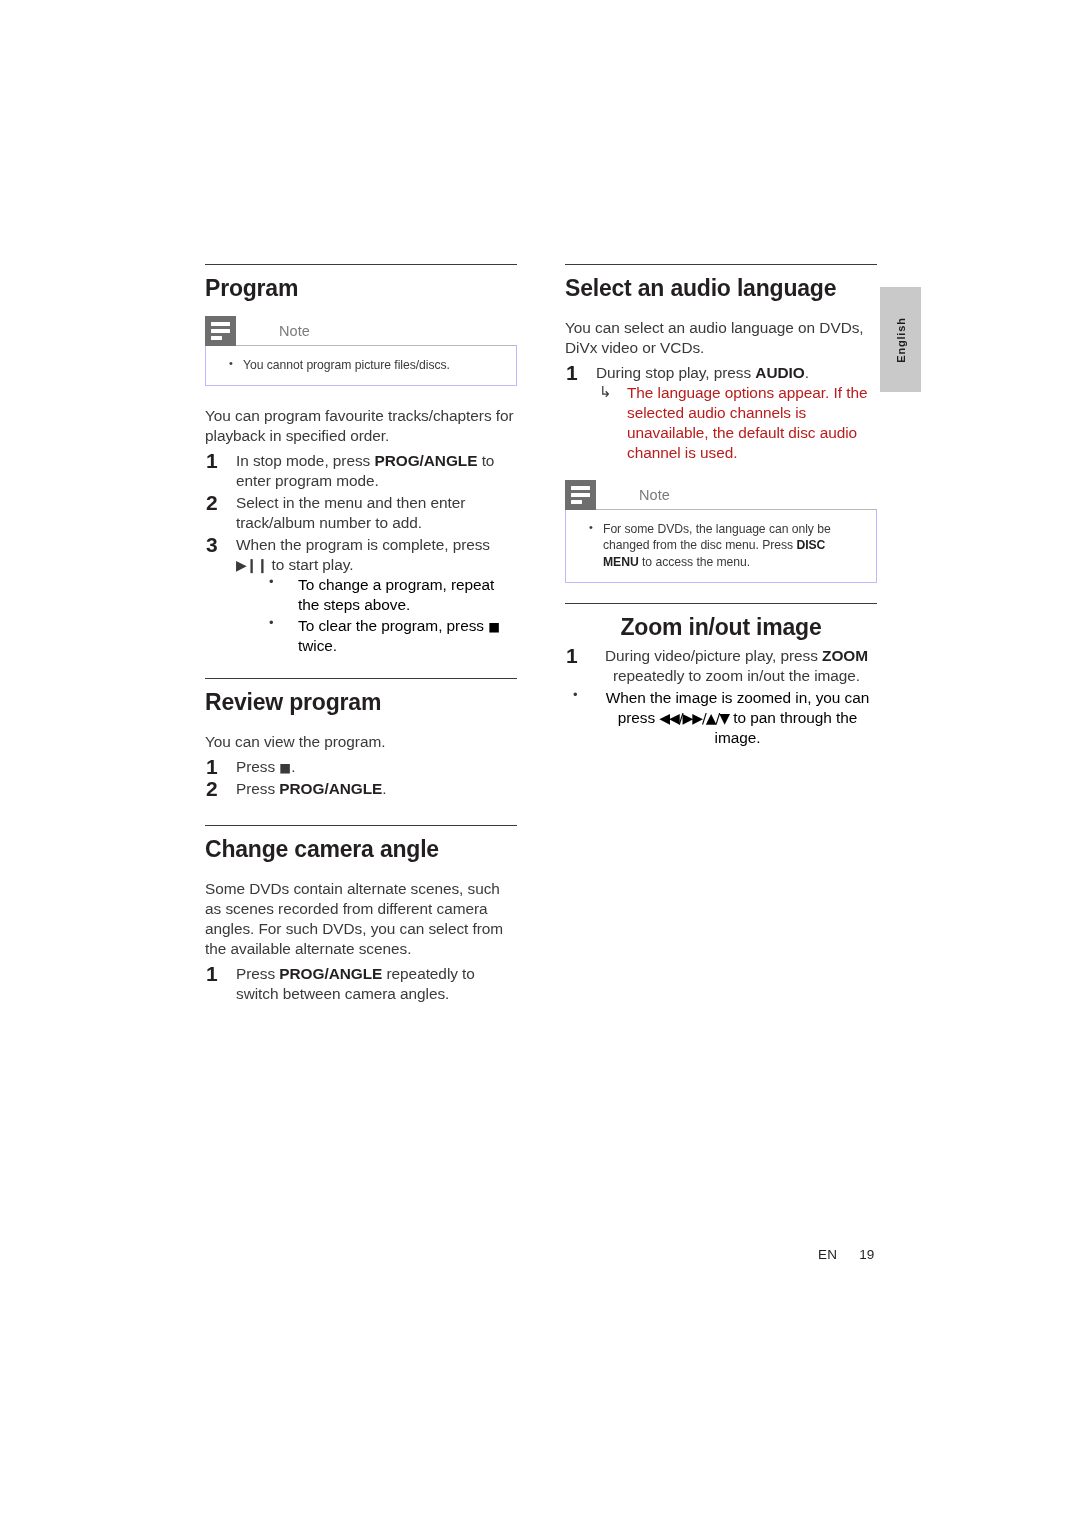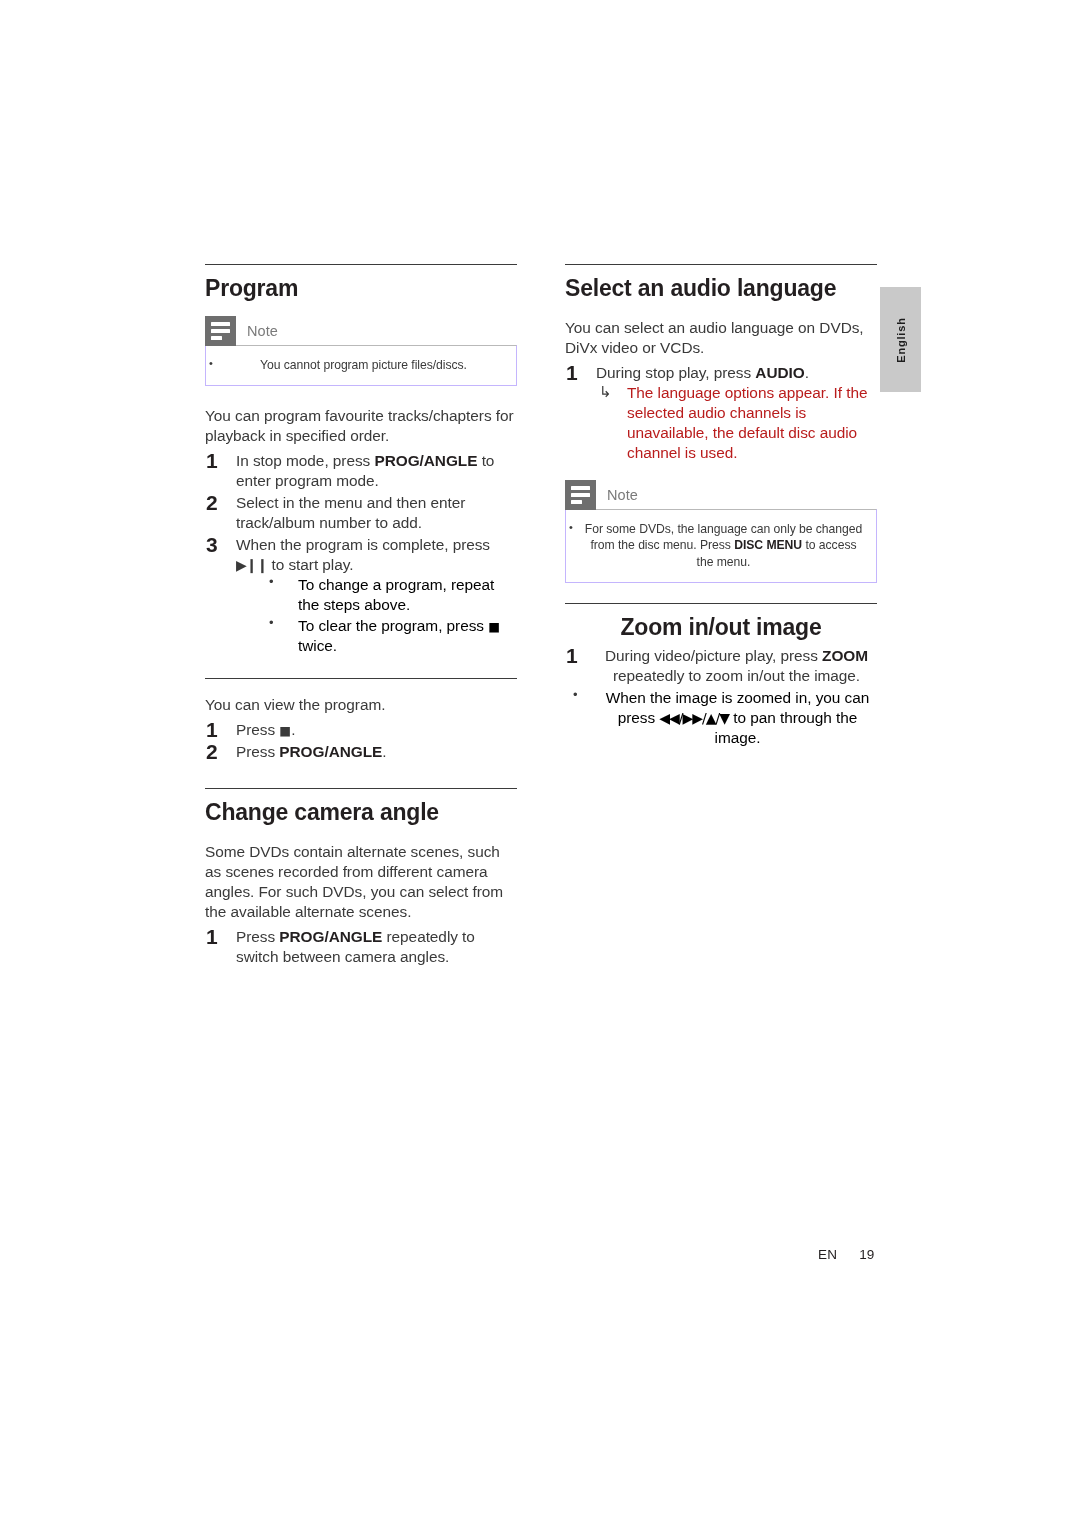--- a/index.html
+++ b/index.html
@@ -140,20 +140,21 @@
 
   
   .note {
     margin: 14px 0 20px 0;
     width: 312px;
   }
   .note-header {
     display: flex;
     align-items: center;
     height: 30px;
+    gap: 32px;
   }
   .note-icon {
     width: 31px;
     height: 30px;
     background: #6e6e6e;
     display: flex;
     flex-direction: column;
     align-items: center;
     justify-content: center;
     gap: 3px;
@@ -170,24 +171,23 @@
   .note-icon i:nth-child(3) { width: 11px; margin-right: 8px; }
   .note-title {
     font-size: 14.5px;
     color: #7a7a7a;
     padding-left: 11px;
     letter-spacing: 0.1px;
   }
   .note-body {
     border: 1px solid #c4b5fd;
     border-top: 1px solid #b9b9b9;
-    padding: 11px 12px 12px 0;
+    padding: 11px 12px 12px 20px;
     margin-top: -1px;
     box-sizing: border-box;
-    text-align: center;
   }
   .note-body ul {
     list-style: none;
     margin: 0;
     padding: 0;
   }
   .note-body li {
     position: relative;
     padding-left: 17px;
     font-size: 12.2px;
@@ -274,20 +274,21 @@
           <ul class="bullets indent-sub nested">
             <li>To change a program, repeat the steps above.</li>
             <li><span>To clear the program, press </span><span class="glyph">■</span><span> twice.</span></li>
           </ul>
         </li>
       </ol>
     </div>
 
     <div class="section" style="margin-top:22px;">
       <div class="rule"></div>
+      <h2 class="heading">Review program</h2>
 
       <p class="body-text">You can view the program.</p>
 
       <ol class="steps">
         <li><span>Press </span><span class="glyph">■</span><span>.</span></li>
         <li><span>Press </span><span class="kbd">PROG/ANGLE</span><span>.</span></li>
       </ol>
     </div>
 
     <div class="section" style="margin-top:26px;">

